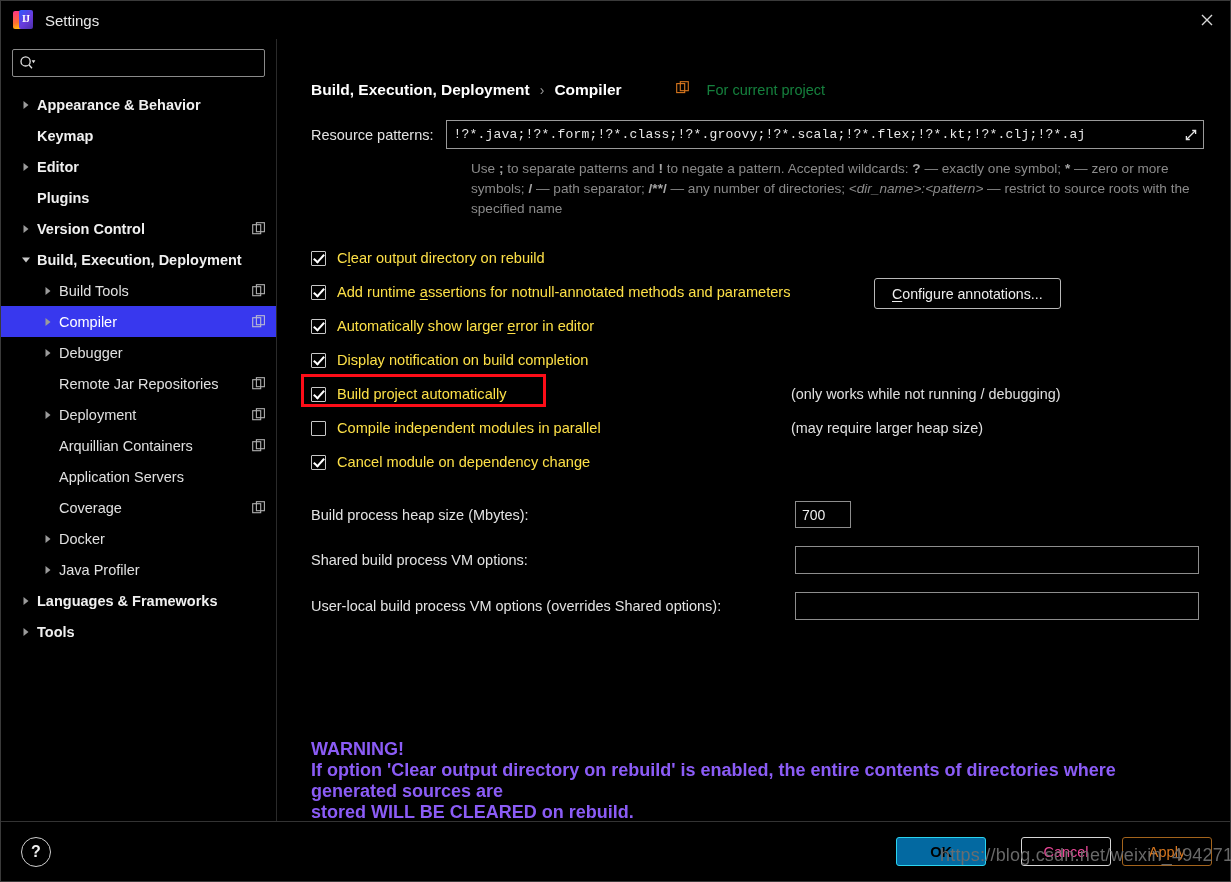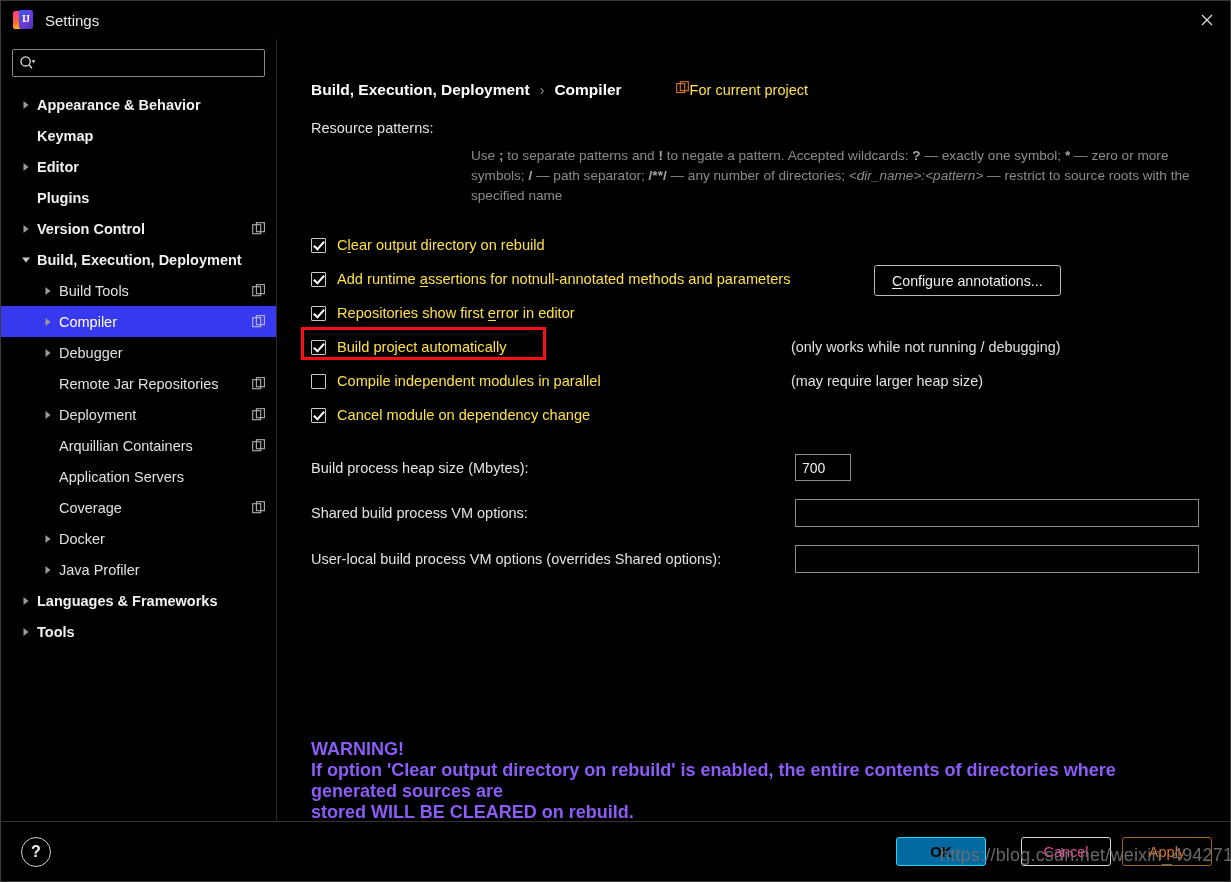--- a/index.html
+++ b/index.html
@@ -155,22 +155,22 @@
     font-size: 15.5px;
     margin-bottom: 21px;
   }
   .bc-item { font-weight: bold; color:#ffffff; }
   .bc-sep {
     color:#9a9a9a; font-size: 14px;
     margin: 0 10px;
   }
   .bc-project {
     margin-left: 54px;
-    display: flex; align-items: center; gap: 0;
-    color: #fde047;
+    display: flex; align-items: center; gap: 17px;
+    color: #15803d;
     font-size: 14.5px;
     font-weight: normal;
     cursor: default;
   }
 
   .row-res {
     display: flex;
     align-items: center;
     gap: 12px;
   }
@@ -582,20 +582,30 @@
               <rect x="0.7" y="2.6" width="8" height="9" stroke="#d9771e" stroke-width="1.1" fill="none"></rect>
               <rect x="4.3" y="0.7" width="8" height="9" stroke="#d9771e" stroke-width="1.1" fill="none"></rect>
             </svg>
           </span>
           <span>For current project</span>
         </span>
       </div>
 
       <div class="row-res">
         <span class="lbl">Resource patterns:</span>
+        <div class="res-field">
+          <span class="res-val">!?*.java;!?*.form;!?*.class;!?*.groovy;!?*.scala;!?*.flex;!?*.kt;!?*.clj;!?*.aj</span>
+          <span class="expand-ic">
+            <svg width="16" height="16" viewBox="0 0 16 16" aria-hidden="true">
+              <path d="M3.5 12.5 L12.5 3.5" stroke="#e6e6e6" stroke-width="1.3"></path>
+              <path d="M9.2 3.5 L12.6 3.5 L12.6 6.9" stroke="#e6e6e6" stroke-width="1.3" fill="none"></path>
+              <path d="M6.8 12.5 L3.4 12.5 L3.4 9.1" stroke="#e6e6e6" stroke-width="1.3" fill="none"></path>
+            </svg>
+          </span>
+        </div>
       </div>
 
       <div class="hint">
         <span>Use </span><b>;</b><span> to separate patterns and </span><b>!</b><span> to negate a pattern. Accepted wildcards: </span><b>?</b><span> — exactly one symbol; </span><b>*</b><span> — zero or more symbols; </span><b>/</b><span> — path separator; </span><b>/**/</b><span> — any number of directories; </span><i>&lt;dir_name&gt;:&lt;pattern&gt;</i><span> — restrict to source roots with the specified name</span>
       </div>
 
       <div class="checks" id="checks">
           <div class="crow">
             <span class="cbox checked"></span>
             <span class="ctext"><span>C</span><u>l</u><span>ear output directory on rebuild</span></span>
@@ -603,21 +613,25 @@
           <div class="crow">
             <span class="cbox checked"></span>
             <span class="ctext"><span>Add runtime </span><u>a</u><span>ssertions for notnull-annotated methods and parameters</span></span>
             <span class="btn-cfg">
               <u>C</u>
               <span>onfigure annotations...</span>
             </span>
           </div>
           <div class="crow">
             <span class="cbox checked"></span>
-            <span class="ctext"><span>Repositories show first </span><u>e</u><span>rror in editor</span></span>
+            <span class="ctext"><span>Automatically show larger </span><u>e</u><span>rror in editor</span></span>
+          </div>
+          <div class="crow">
+            <span class="cbox checked"></span>
+            <span class="ctext"><span>Display notification on build completion</span><u></u><span></span></span>
           </div>
           <div class="crow">
             <span class="cbox checked"></span>
             <span class="ctext"><span>Build project automatically</span><u></u><span></span></span>
             <span class="side-note">(only works while not running / debugging)</span>
             <span class="hl-box"></span>
           </div>
           <div class="crow">
             <span class="cbox"></span>
             <span class="ctext"><span>Compile independent modules in parallel</span><u></u><span></span></span>

